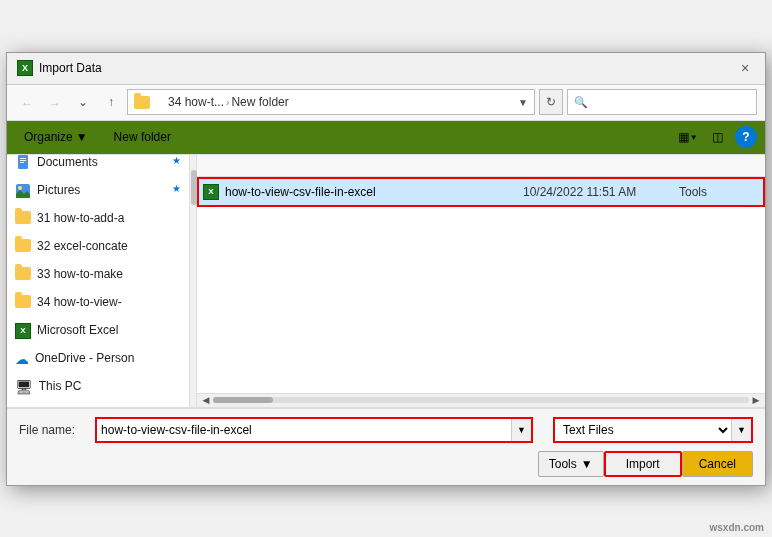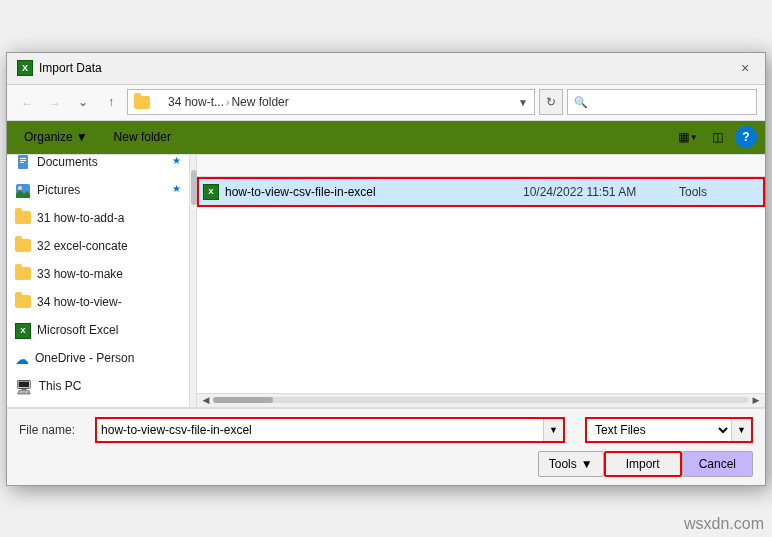--- a/index.html
+++ b/index.html
@@ -412,21 +412,21 @@
       height: 100%;
       display: flex;
       align-items: center;
       justify-content: center;
       background: #f0f0f0;
       border-left: 1px solid #ccc;
       cursor: pointer;
       font-size: 9px;
     }
     .filetype-select-wrap {
-      width: 168px;
+      width: 200px;
       height: 26px;
       border: 2px solid #e00;
       background: #fff;
       display: flex;
       align-items: flex-end;
     }
     .filetype-select {
       flex: 1;
       height: 100%;
       border: none;
@@ -471,34 +471,35 @@
       background: #f0f0f0;
       cursor: pointer;
       font-size: 12px;
       font-weight: 500;
       border-radius: 2px;
     }
     .cancel-btn {
       height: 26px;
       padding: 0 16px;
       border: 1px solid #aaa;
-      background: #c4b5fd;
+      background: #eab308;
       cursor: pointer;
       font-size: 12px;
       border-radius: 2px;
     }
 
     
     .watermark {
       position: absolute;
       bottom: 4px;
       right: 8px;
-      font-size: 16px;
+      font-size: 10px;
       color: #888;
       pointer-events: none;
+      font-weight: bold;
     }
 
     
     .sidebar-wrapper {
       display: flex;
       border-right: 1px solid #ddd;
       width: 190px;
       flex-shrink: 0;
     }
     .sidebar {

